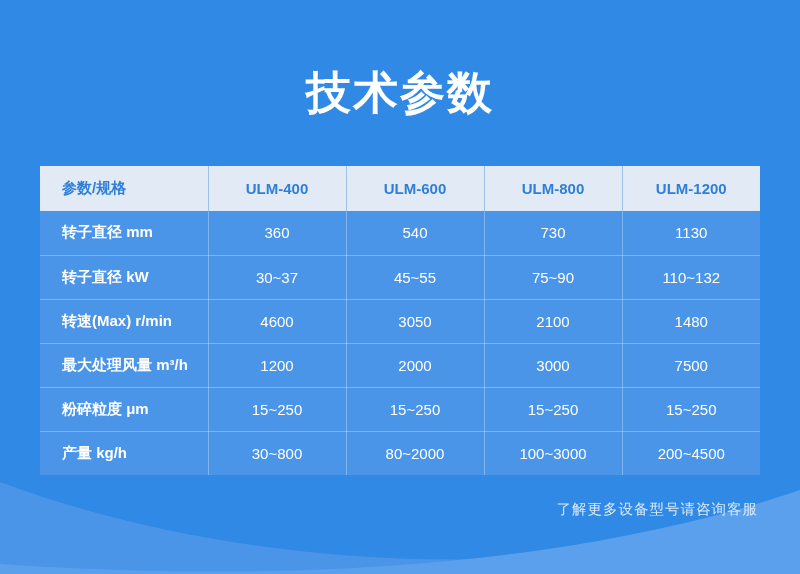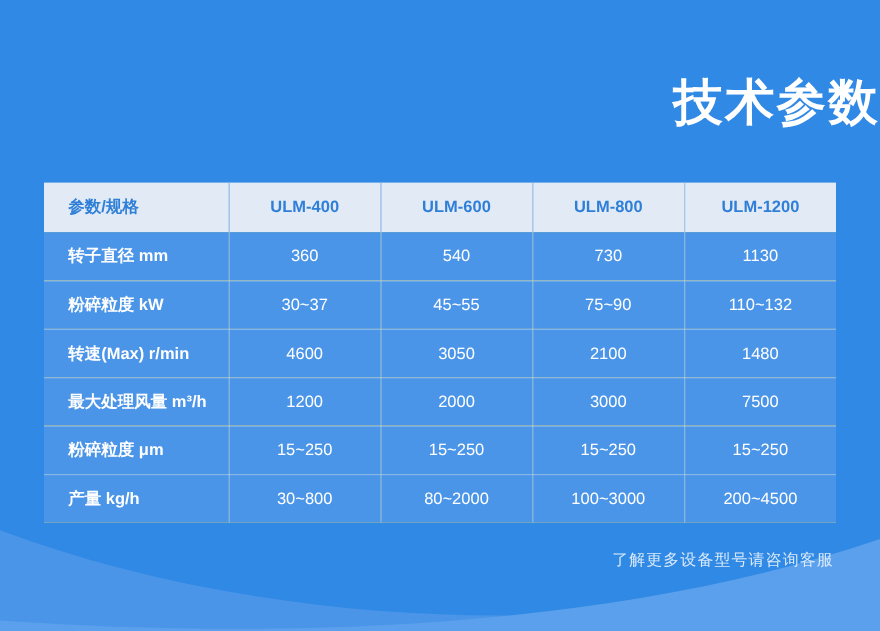--- a/index.html
+++ b/index.html
@@ -26,21 +26,21 @@
     z-index: 0;
     pointer-events: none;
   }
 
   
   #page-title {
     position: absolute;
     top: 68px;
     left: 0;
     width: 800px;
-    text-align: right;
+    text-align: center;
     color: #ffffff;
     font-size: 45px;
     font-weight: bold;
     letter-spacing: 2px;
     line-height: 1.1;
     z-index: 2;
   }
 
   
   #spec-table {
@@ -148,21 +148,21 @@
   </thead>
   <tbody>
     <tr>
       <td class="p-label">转子直径 mm</td>
       <td class="p-val">360</td>
       <td class="p-val">540</td>
       <td class="p-val">730</td>
       <td class="p-val">1130</td>
     </tr>
     <tr>
-      <td class="p-label">粉碎粒度 kW</td>
+      <td class="p-label">转子直径 kW</td>
       <td class="p-val">30~37</td>
       <td class="p-val">45~55</td>
       <td class="p-val">75~90</td>
       <td class="p-val">110~132</td>
     </tr>
     <tr>
       <td class="p-label">转速(Max) r/min</td>
       <td class="p-val">4600</td>
       <td class="p-val">3050</td>
       <td class="p-val">2100</td>

